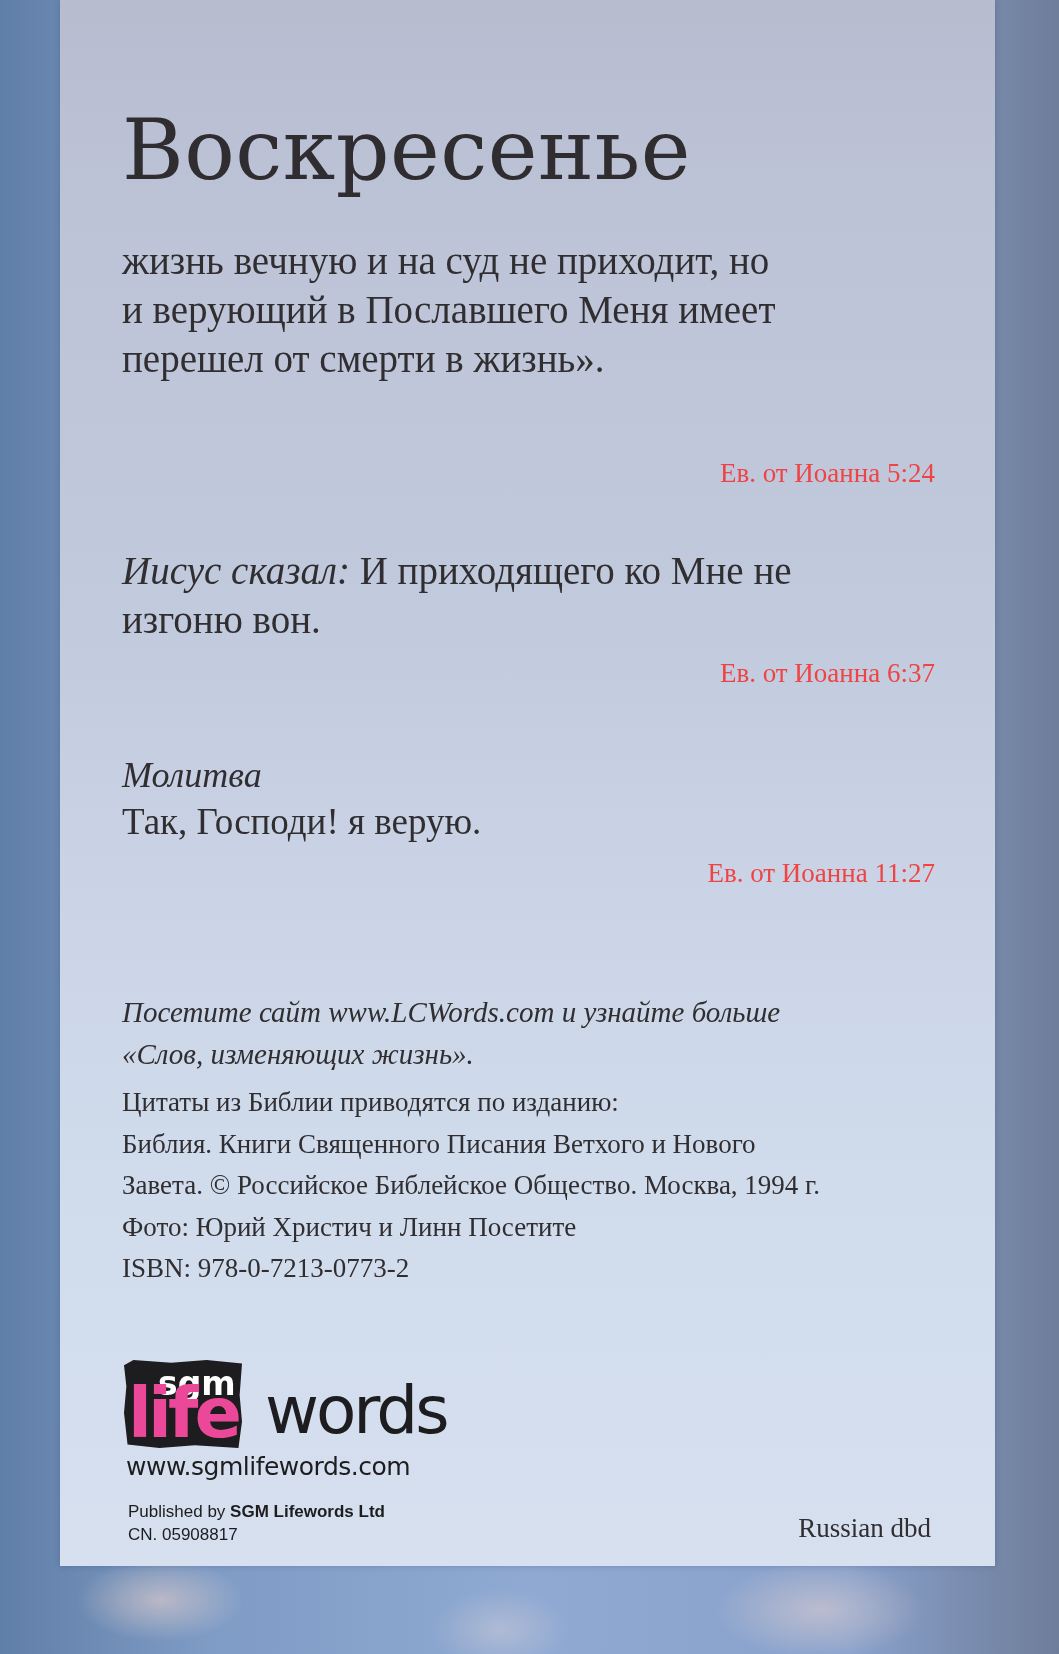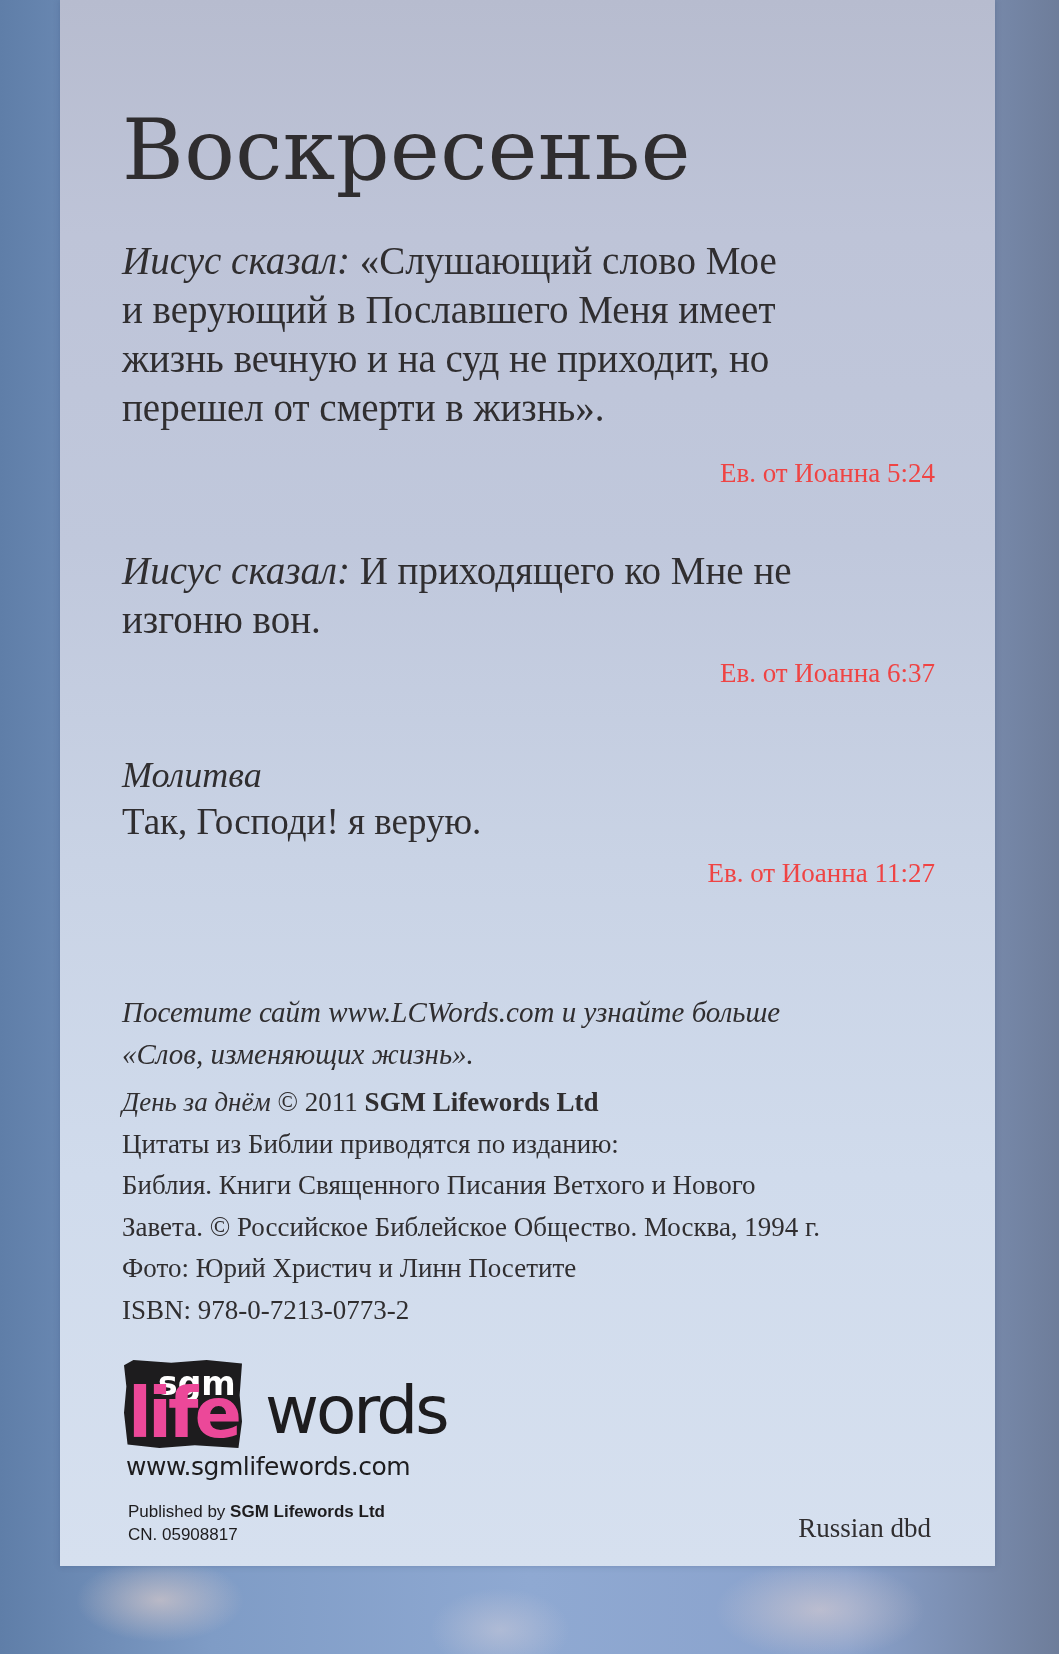--- a/index.html
+++ b/index.html
@@ -89,44 +89,42 @@
     }
   </style>
 </head>
 <body>
 
 <div class="panel"></div>
 
 <h1 class="title">Воскресенье</h1>
 
 <div class="verse" style="top:236px;">
-  <div><span class="lead">Иисус сказал:</span><span> «Слушающий слово Мое</span></div>
+  <div>жизнь вечную и на суд не приходит, но</div>
   <div>и верующий в Пославшего Меня имеет</div>
-  <div>жизнь вечную и на суд не приходит, но</div>
   <div>перешел от смерти в жизнь».</div>
 </div>
 <div class="ref" style="top:458px;">Ев. от Иоанна 5:24</div>
 
 <div class="verse" style="top:546px;">
   <div><span class="lead">Иисус сказал:</span><span> И приходящего ко Мне не</span></div>
   <div>изгоню вон.</div>
 </div>
 <div class="ref" style="top:658px;">Ев. от Иоанна 6:37</div>
 
 <div class="prayer-label">Молитва</div>
 <div class="prayer-text">Так, Господи! я верую.</div>
 <div class="ref" style="top:858px;">Ев. от Иоанна 11:27</div>
 
 <div class="visit">
   <div>Посетите сайт www.LCWords.com и узнайте больше</div>
   <div>«Слов, изменяющих жизнь».</div>
 </div>
 
 <div class="credits">
-  <div><span class="it">День за днём</span><span> © 2011 </span><span class="b">SGM Lifewords Ltd</span></div>
   <div>Цитаты из Библии приводятся по изданию:</div>
   <div>Библия. Книги Священного Писания Ветхого и Нового</div>
   <div>Завета. © Российское Библейское Общество. Москва, 1994 г.</div>
   <div>Фото: Юрий Христич и Линн Посетите</div>
   <div>ISBN: 978-0-7213-0773-2</div>
 </div>
 
 <div class="logo">
   <div class="block"></div>
   <span class="sgm">sgm</span>

